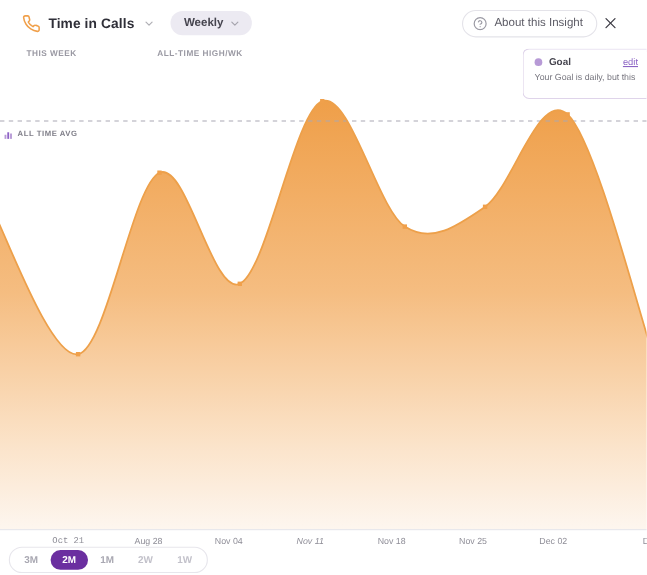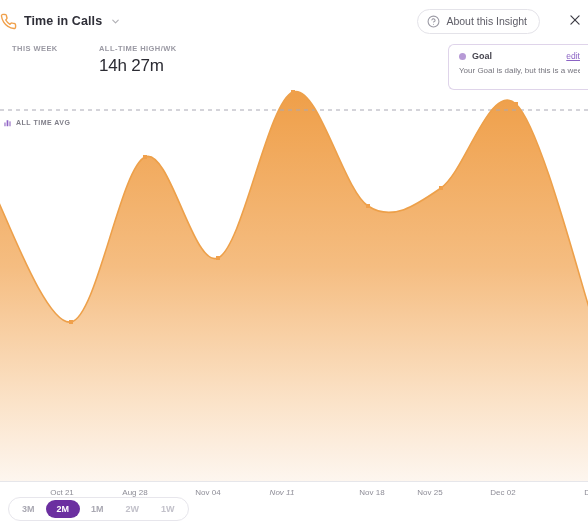--- a/index.html
+++ b/index.html
@@ -7,77 +7,77 @@
     width: 588px; height: 523px;
     font-family: "Liberation Sans", sans-serif;
     background: #ffffff;
     overflow: hidden;
   }
   #app { position: relative; width: 588px; height: 523px; background: #fff; }
 
   
   .header {
     position: absolute; top: 0; left: 0; width: 588px; height: 42px;
-    display: flex; align-items: center; padding: 0 0;
+    display: flex; align-items: center; padding: 0 20px;
   }
   .title-group { display: flex; align-items: center; gap: 7px; }
   .phone-icon { width: 17px; height: 17px; display: block; }
   .insight-title {
     font-size: 12.5px; font-weight: bold; color: #2f2f38; letter-spacing: .1px;
   }
   .chev {
     width: 11px; height: 11px; display: block; opacity: .55;
   }
   .title-chev-btn { display: flex; align-items: center; cursor: pointer; margin-left: 1px; }
 
   .granularity-pill {
     display: flex; align-items: center; gap: 5px;
     background: #eceaf2; border-radius: 999px;
     padding: 5px 10px 5px 12px; margin-left: 14px; cursor: pointer;
   }
   .granularity-pill .label {
     font-size: 10.5px; font-weight: bold; color: #46454f;
   }
 
-  .header-right { margin-left: auto; display: flex; gap: 24px; }
+  .header-right { margin-left: auto; display: flex; align-items: center; gap: 1px; }
   .about-btn {
     display: flex; align-items: center; gap: 6px;
     border: 1px solid #e4e3e9; border-radius: 999px;
     padding: 5px 12px 5px 9px; background: #fff; cursor: pointer;
   }
   .about-btn .label { font-size: 10.5px; color: #5d5c66; }
   .q-icon { width: 13px; height: 13px; display: block; }
   .close-btn {
     width: 22px; height: 22px; display: flex; align-items: center; justify-content: center;
     cursor: pointer; margin-right: 2px;
   }
 
   
   .stats {
-    position: absolute; top: 44px; left: 0; width: 464px; height: 44px;
-    display: flex; padding-left: 12px;
+    position: absolute; top: 44px; left: 12px; width: 464px; height: 44px;
+    display: flex; padding-left: 12px; gap: 32px;
   }
   .stat { margin-right: 0; }
   .stat:nth-child(1) { width: 87px; }
   .stat:nth-child(2) { width: 85px; }
   .stat-label {
     font-size: 7.5px; font-weight: bold; color: #9a99a3;
     letter-spacing: .45px; text-transform: uppercase; margin-bottom: 3px;
   }
   .stat-value-row { display: flex; align-items: center; gap: 6px; }
   .stat-value { font-size: 17px; color: #2b2b33; letter-spacing: -.2px; }
   .delta-badge {
     background: #efeaf7; color: #7b4fa8; border-radius: 999px;
     font-size: 7.5px; font-weight: bold; padding: 2.5px 5px;
     position: relative; top: 1px;
   }
 
   
   .goal-card {
-    position: absolute; top: 44px; right: 0; width: 140px; height: 46px;
+    position: absolute; top: 44px; right: 0; width: 113px; height: 46px;
     border: 1px solid #dfd4ea; border-right: none;
     border-radius: 6px 0 0 6px; background: #fff;
     padding: 6px 8px 6px 10px;
   }
   .goal-head { display: flex; align-items: center; }
   .goal-dot {
     width: 7px; height: 7px; border-radius: 50%; background: #b79ad6; margin-right: 6px;
   }
   .goal-title { font-size: 9px; font-weight: bold; color: #46454f; }
   .goal-edit {
@@ -139,20 +139,26 @@
         </svg>
       </span>
       <span class="insight-title">Time in Calls</span>
       <span class="title-chev-btn">
         <svg class="chev" viewBox="0 0 24 24" fill="none" stroke="#6f6e78" stroke-width="2.4" stroke-linecap="round" stroke-linejoin="round">
             <polyline points="6 9 12 15 18 9"></polyline>
           </svg>
       </span>
     </div>
 
+    <div class="granularity-pill">
+      <span class="label">Weekly</span>
+      <svg class="chev" viewBox="0 0 24 24" fill="none" stroke="#6f6e78" stroke-width="2.4" stroke-linecap="round" stroke-linejoin="round">
+          <polyline points="6 9 12 15 18 9"></polyline>
+        </svg>
+    </div>
 
     <div class="header-right">
       <div class="about-btn">
         <svg class="q-icon" viewBox="0 0 24 24" fill="none" stroke="#9b9aa4" stroke-width="2" stroke-linecap="round" stroke-linejoin="round">
           <circle cx="12" cy="12" r="10"></circle>
           <path d="M9.1 9a3 3 0 0 1 5.8 1c0 2-3 3-3 3"></path>
           <line x1="12" y1="17" x2="12" y2="17"></line>
         </svg>
         <span class="label">About this Insight</span>
       </div>
@@ -164,23 +170,20 @@
       </div>
     </div>
   </div>
 
   <div class="stats">
     <div class="stat">
       <div class="stat-label">THIS WEEK</div>
     </div>
     <div class="stat">
       <div class="stat-label">ALL-TIME HIGH/WK</div>
-      <div class="stat-value-row">
-        <span class="stat-value">14h 27m</span>
-      </div>
     </div>
   </div>
 
   <div class="goal-card">
     <div class="goal-head">
       <span class="goal-dot"></span>
       <span class="goal-title">Goal</span>
       <span class="goal-edit">edit</span>
     </div>
     <div class="goal-desc">Your Goal is daily, but this is a weekly view</div>
@@ -214,25 +217,25 @@
         <rect x="3" y="12" width="4.5" height="10" fill="#b79ad6"></rect>
         <rect x="9.7" y="6" width="4.5" height="16" fill="#8e62c6"></rect>
         <rect x="16.4" y="9" width="4.5" height="13" fill="#b79ad6"></rect>
       </svg>
       <span class="label">ALL TIME AVG</span>
     </div>
   </div>
 
   <div class="xaxis">
     <div id="xticks">
-        <div class="xtick" style="left: 62px;">Oct 21</div>
+        <div class="xtick" style="left: 62px; font-family: Liberation Mono, monospace;">Oct 21</div>
         <div class="xtick" style="left: 135px;">Aug 28</div>
         <div class="xtick" style="left: 208px;">Nov 04</div>
         <div class="xtick" style="left: 282px; font-style: italic;">Nov 11</div>
-        <div class="xtick" style="left: 372px;">Nov 18</div>
+        <div class="xtick" style="left: 356px;">Nov 18</div>
         <div class="xtick" style="left: 430px;">Nov 25</div>
         <div class="xtick" style="left: 503px;">Dec 02</div>
         <div class="xtick" style="left: 597px;">Dec 09</div>
       </div>
   </div>
 
   <div class="range-bar">
     <div id="range-opts" style="display:flex;align-items:center;">
         <div class="range-opt">3M</div>
         <div class="range-opt active">2M</div>

